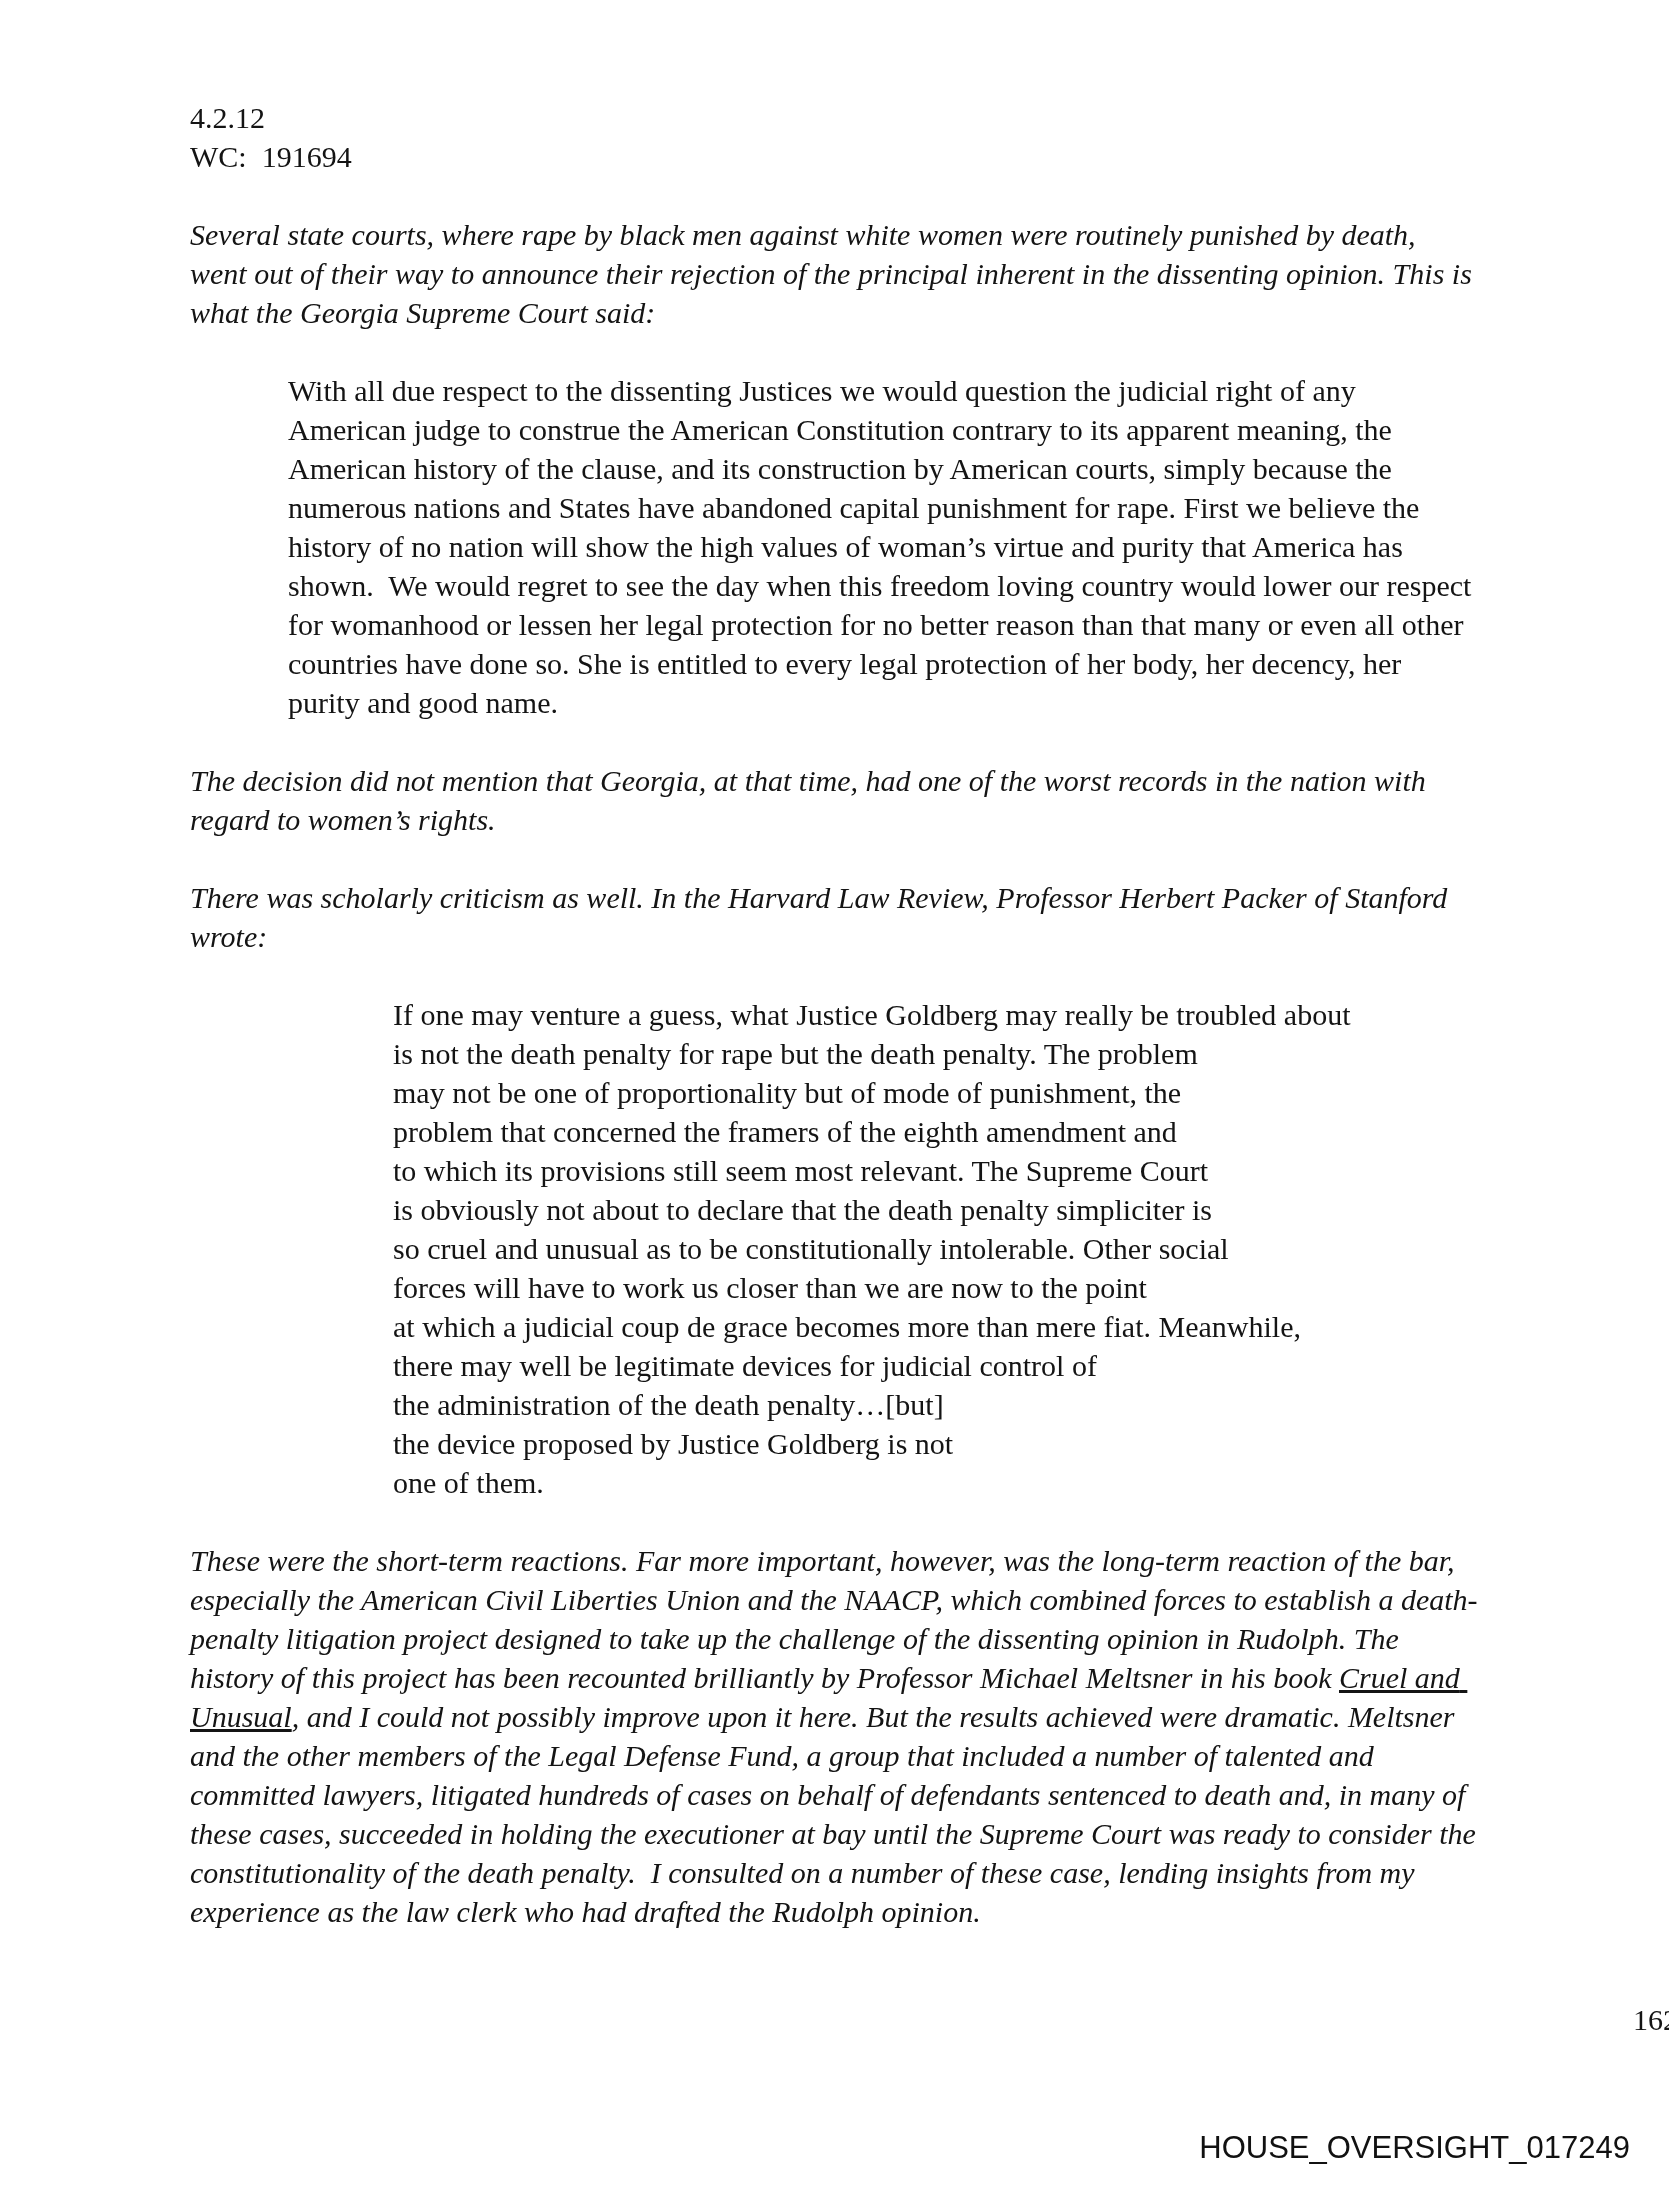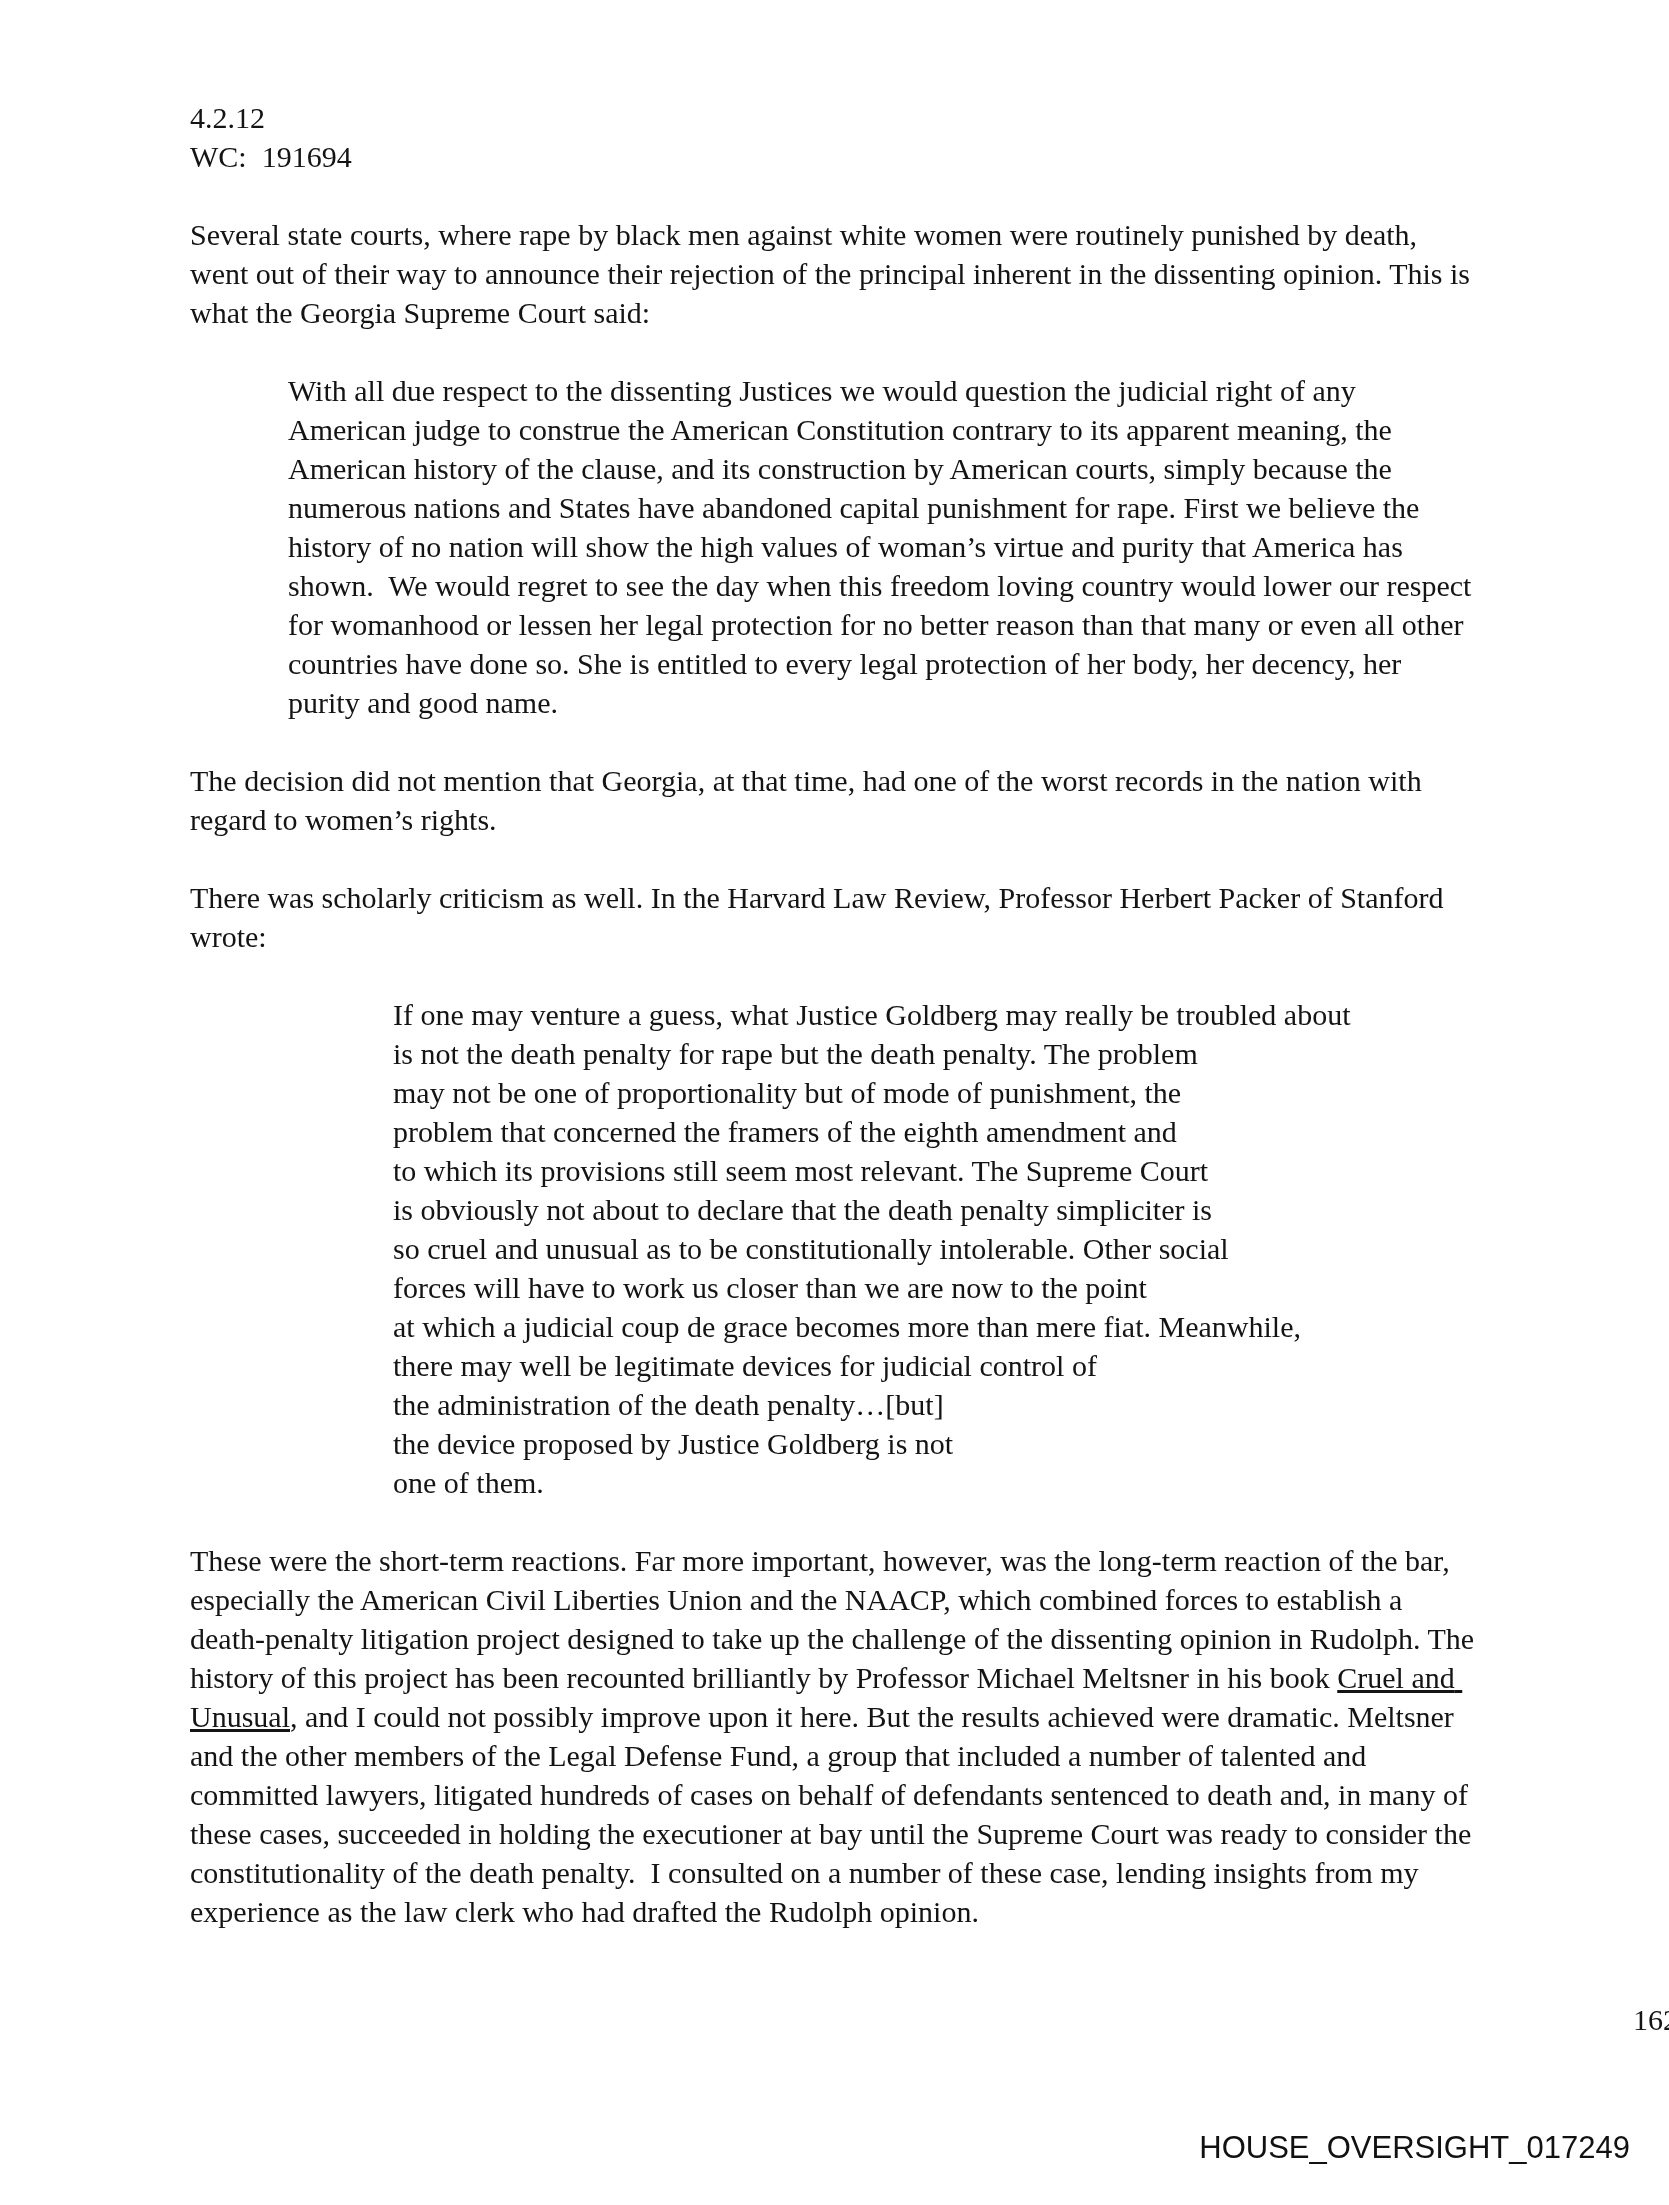--- a/index.html
+++ b/index.html
@@ -28,20 +28,21 @@
   }
   .header-block {
     margin: 0 0 39px 0;
   }
   .header-line {
     white-space: pre-wrap;
   }
   p.para {
     margin: 0 0 39px 0;
     white-space: pre-wrap;
+    font-style: italic;
   }
   .quote-georgia {
     margin: 16px 0 39px 98px;
     white-space: pre-wrap;
   }
   .quote-packer {
     margin: 2px 0 39px 203px;
     white-space: pre-line;
   }
   .underline {

